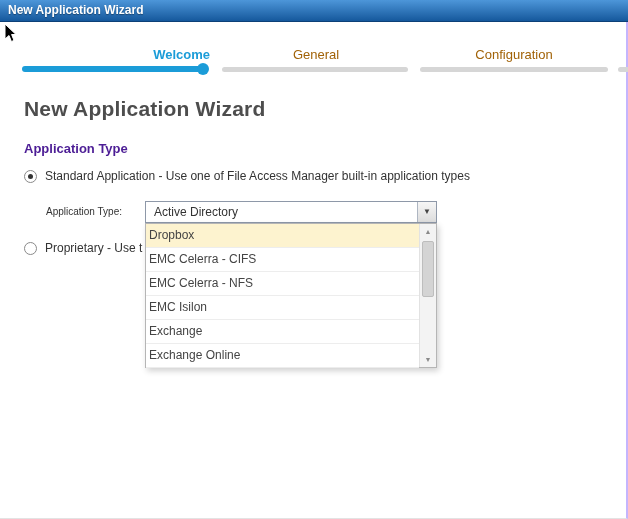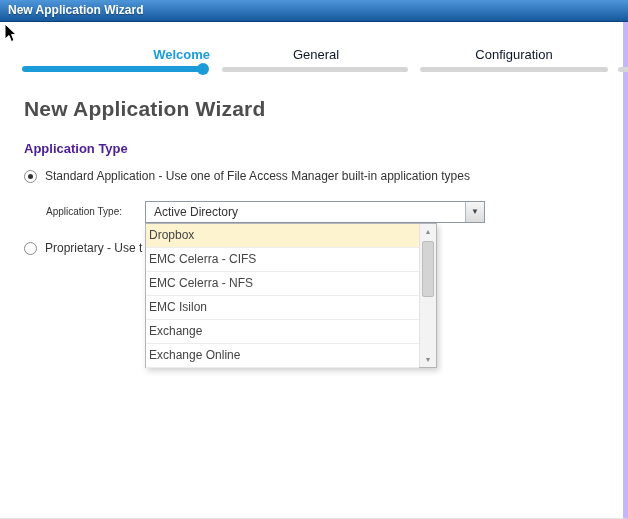--- a/index.html
+++ b/index.html
@@ -3,42 +3,42 @@
 <meta charset="utf-8">
 <style>
   html,body{margin:0;padding:0;}
   body{
     width:628px;height:519px;
     font-family:"Liberation Sans",sans-serif;
     background:#ffffff;
     position:relative;
     overflow:hidden;
   }
-  .window{position:absolute;inset:0;background:#fff;border-right:5px solid #c4b5fd;border-bottom:1px solid #e3e3e3;}
+  .window{position:absolute;inset:0;background:#fff;border-right:2px solid #c4b5fd;border-bottom:1px solid #e3e3e3;}
 
   
   .titlebar{
     position:absolute;top:0;left:0;width:628px;height:22px;
     background:linear-gradient(#4d96d9,#15589c);
     border-bottom:1px solid #0d4077;
     box-sizing:border-box;
   }
   .titlebar .title{
     color:#ffffff;font-size:12px;font-weight:bold;
     line-height:21px;padding-left:8px;display:block;
     text-shadow:0 1px 1px rgba(0,0,0,.35);
   }
 
   
   .cursor{position:absolute;top:24px;left:4px;width:14px;height:20px;z-index:50;}
 
   
   .step-label{position:absolute;top:47px;font-size:13px;text-align:center;}
   .step-label.active{color:#1b9cd8;font-weight:bold;}
-  .step-label.inactive{color:#0f172a;}
+  .step-label.inactive{color:#a16207;}
   .lbl-welcome{left:22px;width:188px;text-align:right;}
   .lbl-general{left:222px;width:188px;}
   .lbl-config{left:420px;width:188px;}
 
   .bar{position:absolute;top:66px;height:6px;border-radius:3px;}
   .bar.blue{background:#1b9cd8;}
   .bar.gray{background:#d6d6d6;height:5px;top:67px;}
   .bar-welcome{left:22px;width:186px;}
   .bar-general{left:222px;width:186px;}
   .bar-config{left:420px;width:188px;}
@@ -68,21 +68,21 @@
   }
   .radio.checked::after{
     content:"";position:absolute;left:3px;top:3px;width:5px;height:5px;
     border-radius:50%;background:#333;
   }
   .radio-row .rlabel{margin-left:8px;white-space:nowrap;}
 
   
   .apptype-label{position:absolute;left:46px;top:206px;font-size:10px;color:#333;}
   .combo{
-    position:absolute;left:145px;top:201px;width:340px;height:22px;
+    position:absolute;left:145px;top:201px;width:292px;height:22px;
     background:#fff;border:1px solid #8e98a8;box-sizing:border-box;
   }
   .combo .value{
     position:absolute;left:8px;top:0;line-height:20px;font-size:12px;color:#333;
   }
   .combo .dd-btn{
     position:absolute;right:0;top:0;width:18px;height:20px;
     background:linear-gradient(#f6f6f6,#dcdcdc);
     border-left:1px solid #aeb6c2;
     font-size:8px;color:#444;text-align:center;line-height:20px;

